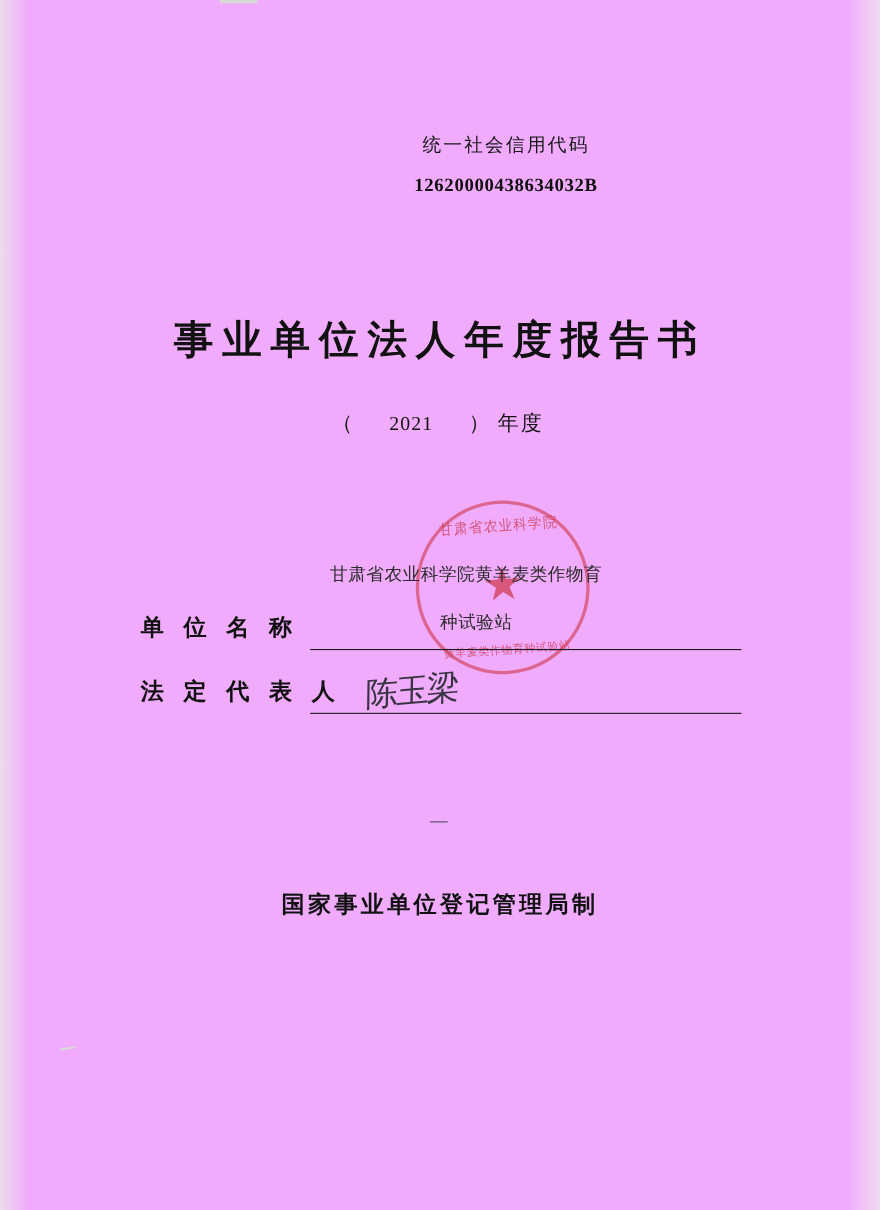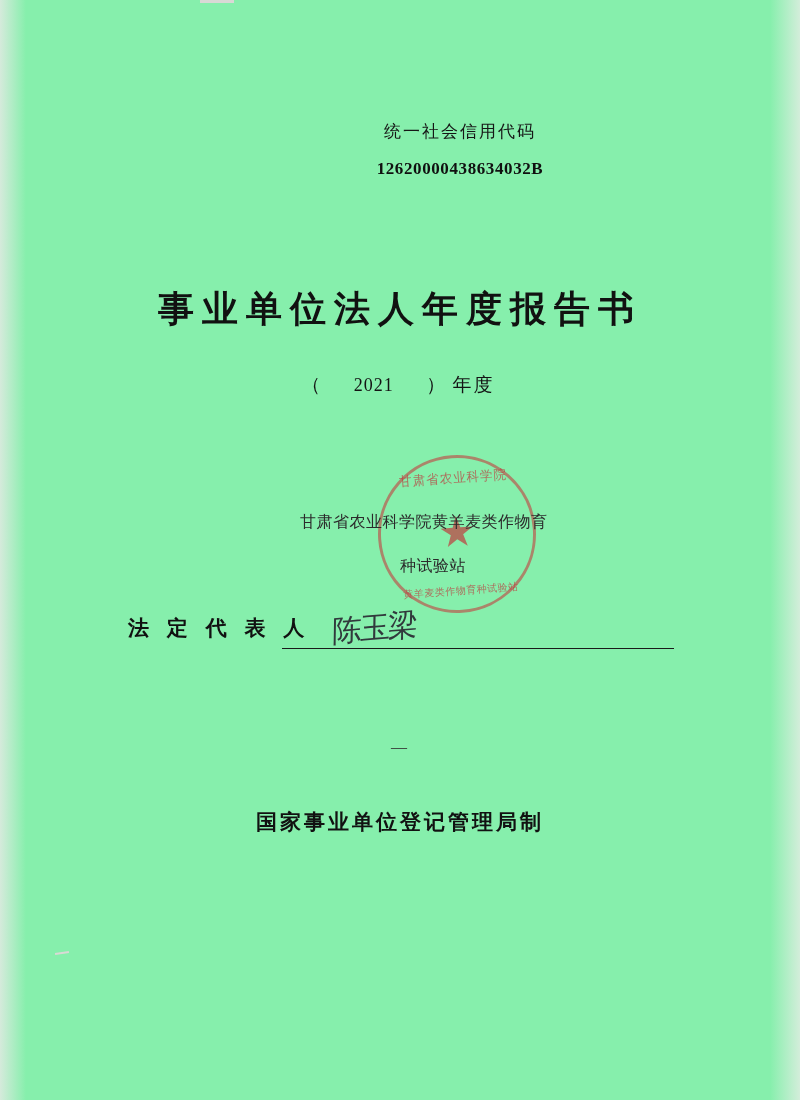--- a/index.html
+++ b/index.html
@@ -13,21 +13,21 @@
     font-family: "Liberation Serif", "DejaVu Serif", serif;
     color: #1a1a1a;
     position: relative;
     overflow: hidden;
   }
 
   
   .page {
     position: absolute;
     inset: 0;
-    background: #86efac;
+    background: #f0abfc;
   }
   .page::before {
     content: "";
     position: absolute;
     left: 0; top: 0; bottom: 0;
     width: 26px;
     background: linear-gradient(to right, #e9e9e7, rgba(255,255,255,0));
     opacity: .8;
   }
   .page::after {
@@ -256,20 +256,24 @@
 
   <div class="seal">
     <div class="seal-top-text">甘肃省农业科学院</div>
     <div class="seal-star">★</div>
     <div class="seal-bottom-text">黄羊麦类作物育种试验站</div>
   </div>
 
   <div class="unit-text-line1">甘肃省农业科学院黄羊麦类作物育</div>
   <div class="unit-text-line2">种试验站</div>
 
+  <div class="field-row unit">
+    <div class="field-label">单 位 名 称</div>
+    <div class="field-rule"></div>
+  </div>
 
   <div class="field-row legal">
     <div class="field-label">法 定 代 表 人</div>
     <div class="field-rule"></div>
   </div>
 
   <div class="signature">陈玉梁</div>
 
   <div class="dash-sep">—</div>
 

